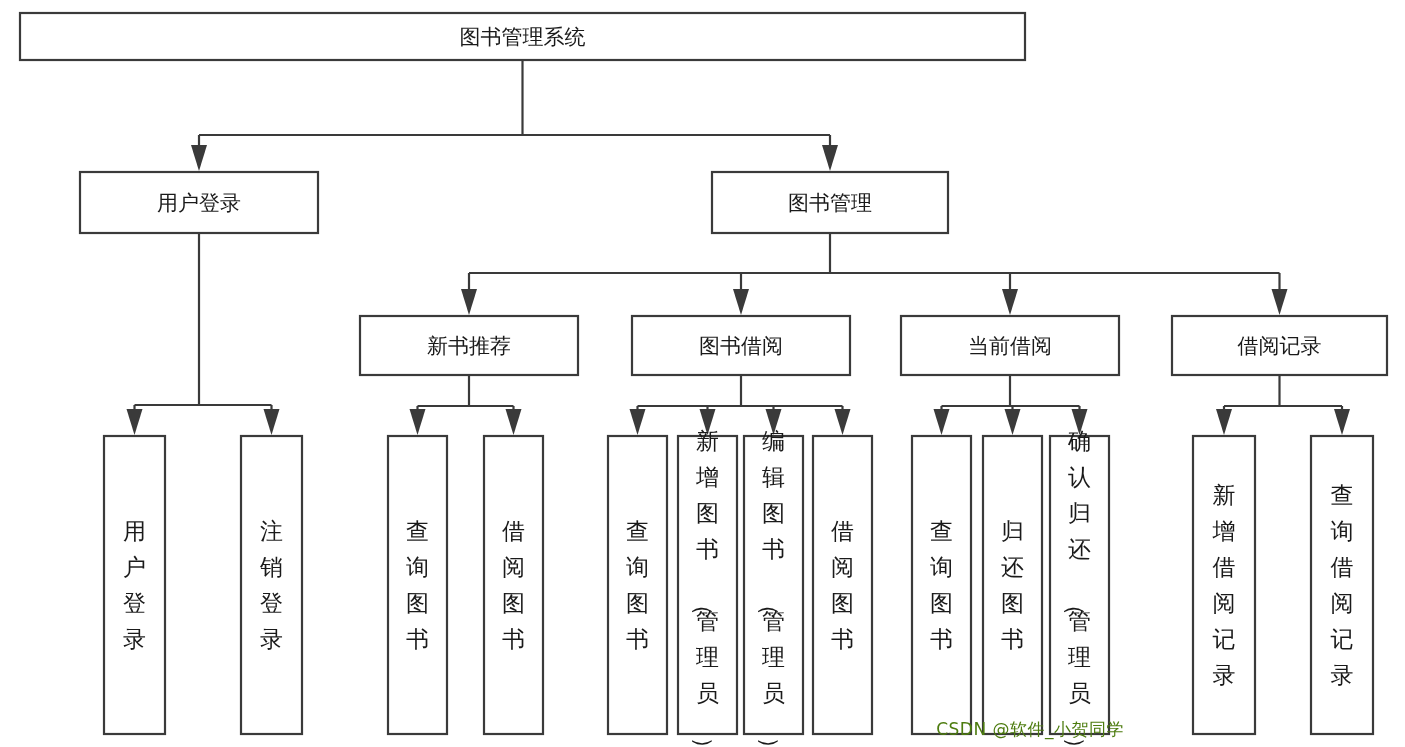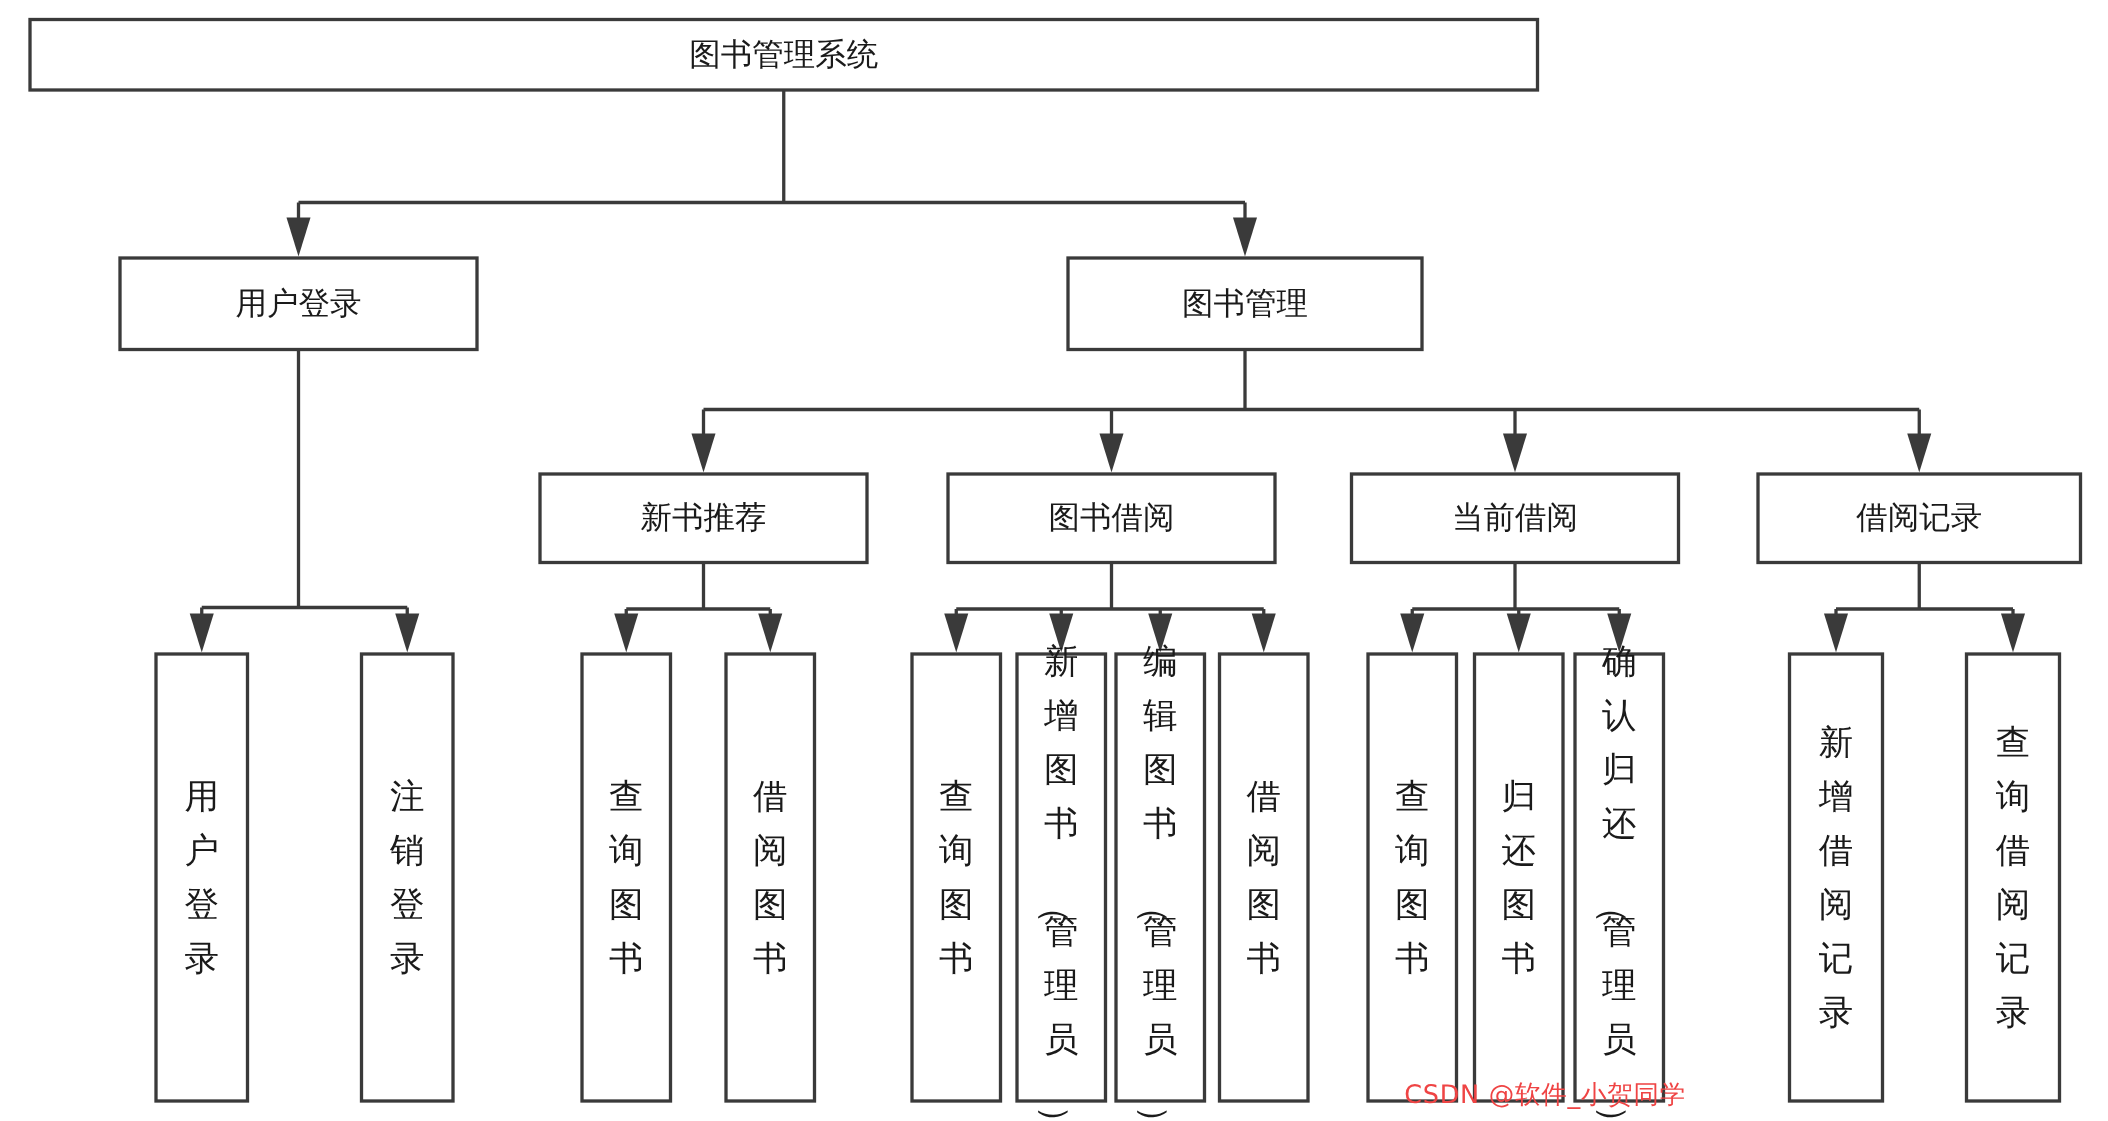--- a/index.html
+++ b/index.html
@@ -54,21 +54,21 @@
     font-size: 23px;
     fill: #1a1a1a;
     text-anchor: middle;
   }
   .watermark {
     position: absolute;
     right: 10px;
     bottom: 6px;
     font-family: "DejaVu Sans", "Liberation Sans", sans-serif;
     font-size: 17px;
-    color: #ef4444;
+    color: #4d7c0f;
     letter-spacing: 0.5px;
     white-space: nowrap;
     user-select: none;
   }
 </style>
 </head>
 <body>
 
 <div id="stage">
   <svg id="diagram" viewBox="0 0 1405 747">

